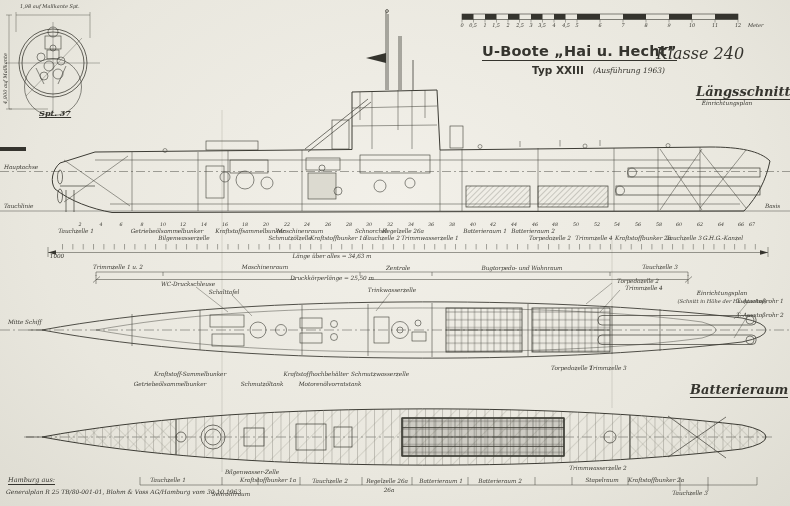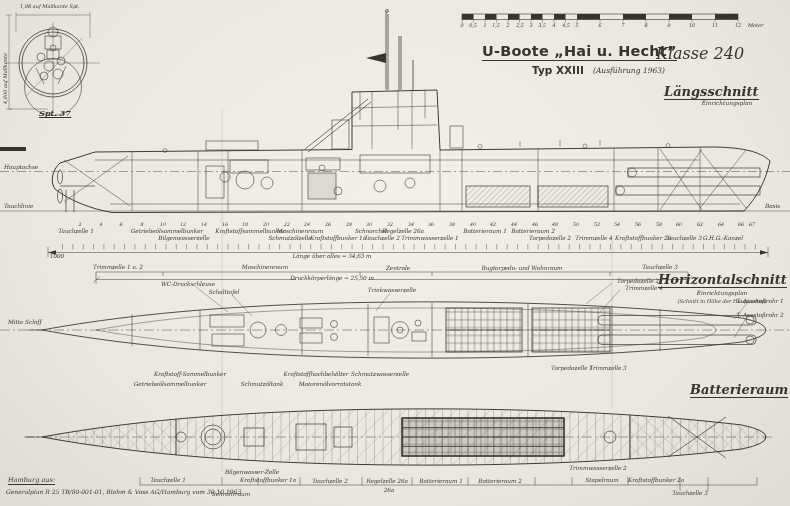--- a/index.html
+++ b/index.html
@@ -211,24 +211,23 @@
       <path stroke-width="0.7" d="M42,437 H26"></path>
       <path stroke-width="0.5" d="M140,485 H757 M140,477 V485 M222,477 V485 M258,477 V485 M300,477 V485 M362,477 V485 M412,477 V485 M468,477 V485 M535,477 V485 M572,477 V485 M628,477 V485 M680,477 V485 M708,477 V485 M757,477 V485 M680,485 V491 M708,485 V491"></path>
     </g>
   </svg>
 
   <span class="t h-title">U-Boote „Hai u. Hecht”</span>
   <span class="t h-klasse">Klasse 240</span>
   <span class="t h-typ">Typ XXIII</span>
   <span class="t h-ausf">(Ausführung 1963)</span>
 
-  <span class="t sec" style="left:664px;top:85px;">Längsschnitt</span>
+  <span class="t sec" style="left:696px;top:85px;">Längsschnitt</span>
   <span class="t sec-sub" style="left:727px;top:101px;">Einrichtungsplan</span>
 
-  <span class="t sec" style="left:658px;top:273px;">Horizontalschnitt</span>
   <span class="t sec-sub" style="left:722px;top:291px;">Einrichtungsplan</span>
   <span class="t sec-sub2" style="left:722px;top:299px;">(Schnitt in Höhe der Hauptachse)</span>
 
   <span class="t sec" style="left:690px;top:383px;">Batterieraum</span>
 
   <span class="t ins-top">1,98 auf Mallkante Spt.</span>
   <span class="t ins-left">4,900 auf Mallkante</span>
   <span class="t ins-cap">Spt. 37</span>
 
   <span class="t unit" style="left:748px;top:23px;">Meter</span>

